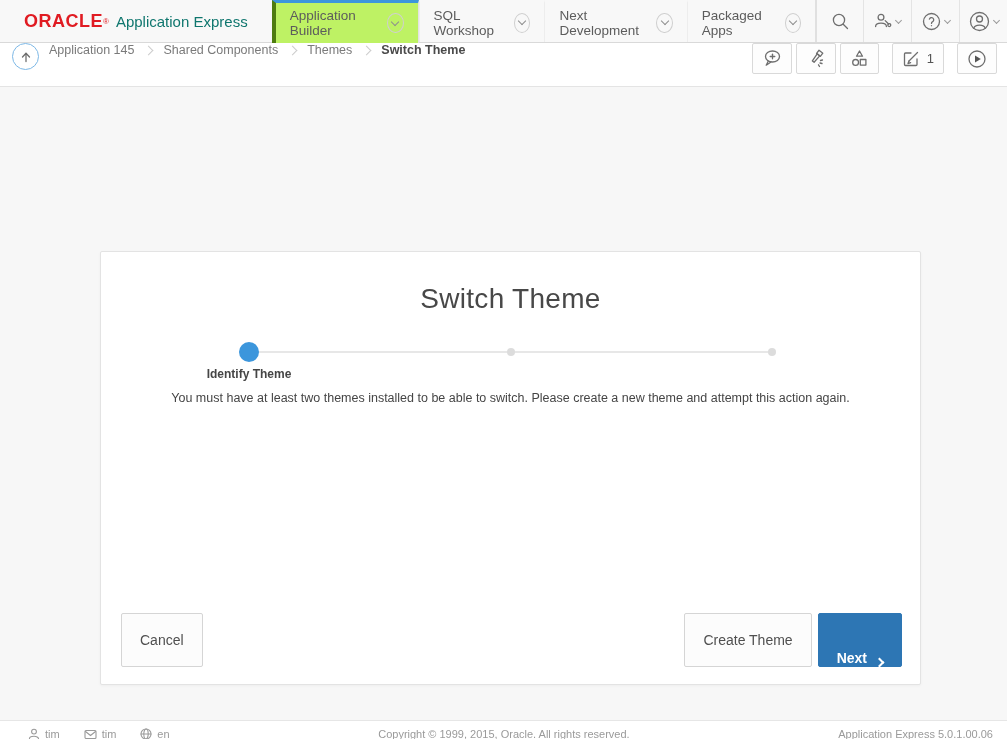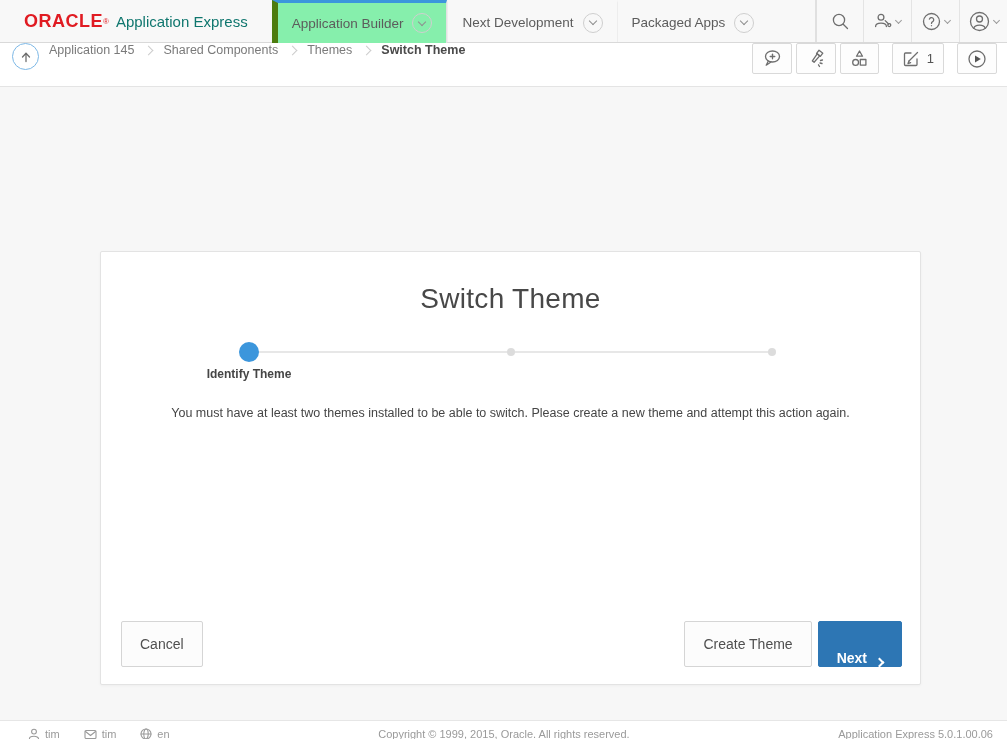--- a/index.html
+++ b/index.html
@@ -25,22 +25,22 @@
   .logo-oracle { color:var(--oracle-red,#e01b22); font-weight:bold; font-size:18px; letter-spacing:.5px; }
   .logo-reg { color:var(--oracle-red,#e01b22); font-size:8px; vertical-align:super; }
   .logo-product { color:#0f766e; font-size:15px; margin-left:7px; }
   .tabs { display:flex; align-items:stretch; }
   .tab {
     display:flex; align-items:center; gap:9px; padding:0 14px;
     font-size:13.5px; color:#5c5c5c; cursor:pointer;
     border-left:1px solid #ededed; border-top:3px solid transparent;
   }
   .tab.active {
-    background:#86efac; border-top:3px solid var(--accent-blue,#3c96dc);
-    border-left:6px solid #4d7c0f; border-right:1px solid #e2e2e2;
+    background:#bef264; border-top:3px solid var(--accent-blue,#3c96dc);
+    border-left:4px solid #4d7c0f; border-right:1px solid #e2e2e2;
     margin-bottom:-1px;
   }
   .chev-circle {
     width:20px; height:20px; border:1px solid #cfcfcf; border-radius:50%;
     display:flex; align-items:center; justify-content:center; background:transparent;
   }
   .chev-down {
     width:6px; height:6px; border-right:1.4px solid #8f8f8f; border-bottom:1.4px solid #8f8f8f;
     transform:rotate(45deg); margin-top:-3px;
   }
@@ -102,30 +102,30 @@
     left:0; transform:translate(-50%,-50%);
   }
   .dot.pending { width:8px; height:8px; background:var(--train-inactive,#dcdcdc); transform:translate(-50%,-50%); }
   .dot.p2 { left:50%; }
   .dot.p3 { left:100%; }
   .step-label {
     position:absolute; left:0; top:25px; transform:translateX(-50%);
     white-space:nowrap; font-size:12px; font-weight:bold; color:#454545;
   }
   .wizard-message {
-    margin-top:44px; text-align:center; font-size:12.5px; color:#454545;
+    margin-top:29px; text-align:center; font-size:12.5px; color:#454545;
   }
   .button-bar {
     position:absolute; left:20px; right:18px; bottom:17px;
     display:flex; align-items:center;
   }
   .btn {
     font-family:inherit; font-size:14px; color:#4f4f4f;
     background:#fcfcfc; border:1px solid #d5d5d5; border-radius:2px;
-    padding:0 18px; height:46px; cursor:pointer;
+    padding:0 18px; height:54px; cursor:pointer;
   }
   .btn.hot {
     background:var(--button-blue,#2d76b4); border-color:var(--button-blue,#2d76b4);
     color:#fff; font-weight:bold; margin-left:6px;
     display:flex; align-items:flex-end;
   }
   .spacer { flex:1; }
   .next-chev {
     width:7px; height:7px; border-top:2px solid #fff; border-right:2px solid #fff;
     transform:rotate(45deg); display:inline-block; margin-left:9px;
@@ -152,20 +152,26 @@
 <div class="topnav">
   <div class="logo">
     <span class="logo-oracle">ORACLE</span>
       <span class="logo-reg">®</span>
     <span class="logo-product">Application Express</span>
   </div>
 
   <div class="tabs">
     <div class="tab active">
       <span>Application Builder</span>
+      <span class="chev-circle">
+          <span class="chev-down"></span>
+        </span>
+    </div>
+    <div class="tab">
+      <span>SQL Workshop</span>
       <span class="chev-circle">
           <span class="chev-down"></span>
         </span>
     </div>
     <div class="tab">
       <span>Next Development</span>
       <span class="chev-circle">
           <span class="chev-down"></span>
         </span>
     </div>

